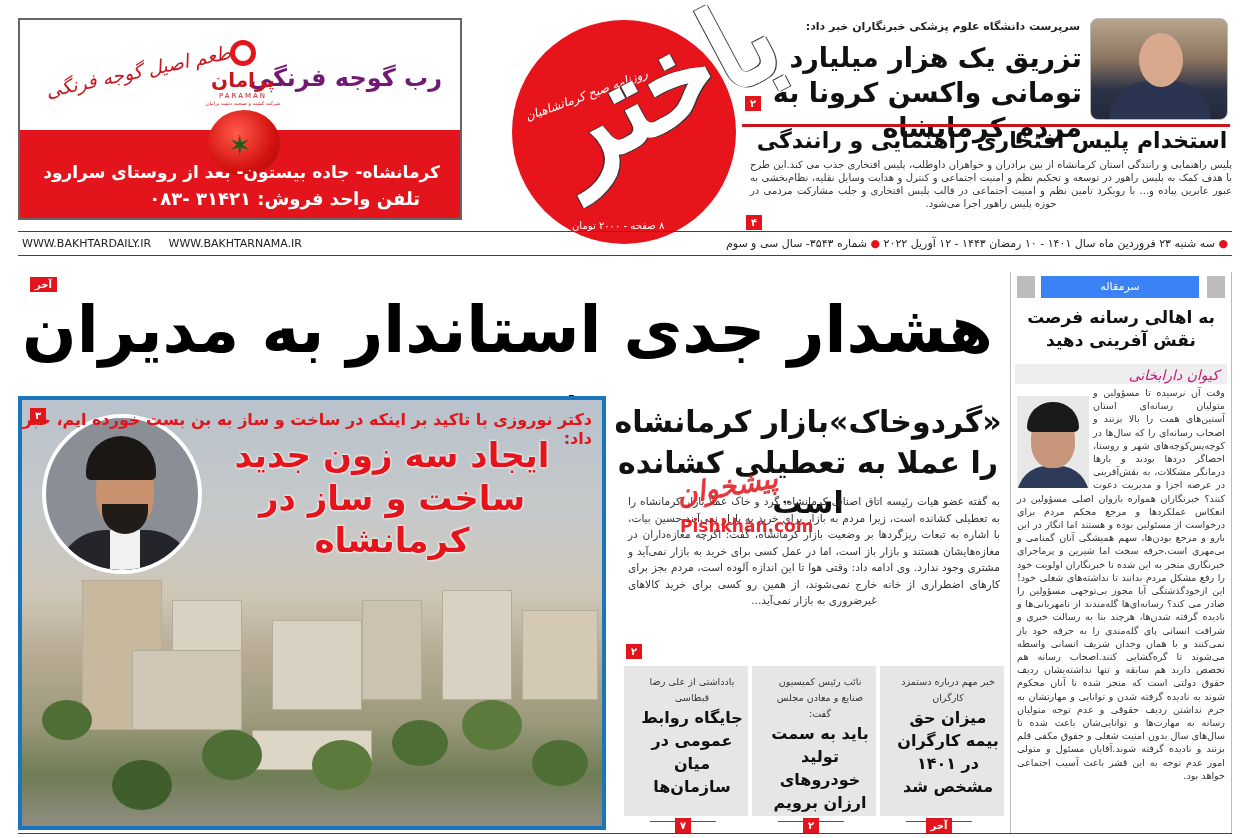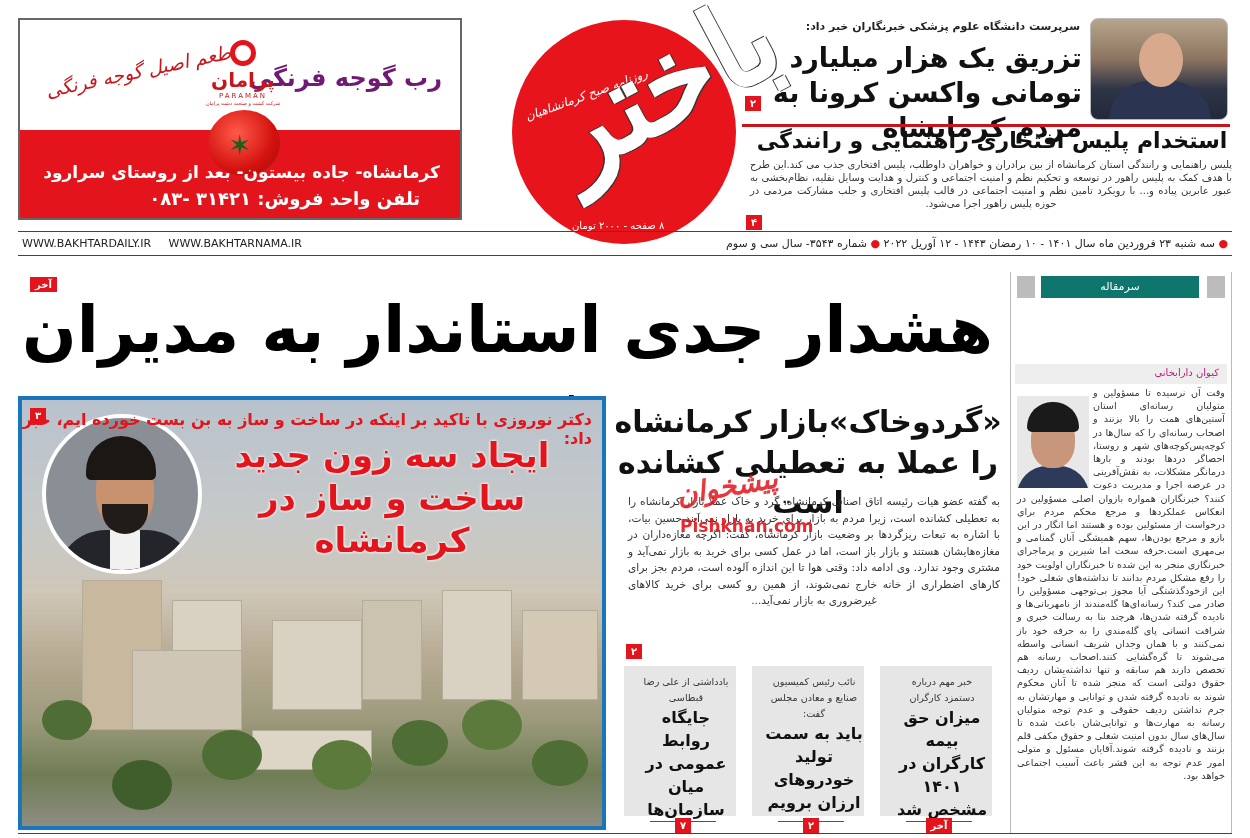--- a/index.html
+++ b/index.html
@@ -57,24 +57,24 @@
   #rule-bottom { left: 18px; top: 255px; width: 1214px; height: 1px; background: #444; }
 
   
   #main-tag { left: 30px; top: 277px; }
   #main-headline { left: 20px; top: 292px; width: 975px; font-size: 64px; font-weight: bold; color: #000; text-align: center; letter-spacing: -2px; line-height: 1.2; font-family: "DejaVu Sans", sans-serif; }
 
   
   #editorial { left: 1010px; top: 272px; width: 222px; height: 562px; border-left: 1px solid #bbb; border-right: 1px solid #bbb; }
   #ed-header { position: absolute; left: 0; top: 4px; width: 220px; height: 22px; }
   #ed-header .gray { position: absolute; top: 0; width: 18px; height: 22px; background: #bcbcbc; }
-  #ed-header .lbl { position: absolute; left: 30px; top: 0; width: 158px; height: 22px; background: #0f766e; color: #fff; font-size: 11px; text-align: center; line-height: 22px; direction: rtl; }
+  #ed-header .lbl { position: absolute; left: 30px; top: 0; width: 158px; height: 22px; background: #3b82f6; color: #fff; font-size: 11px; text-align: center; line-height: 22px; direction: rtl; }
   #ed-title { position: absolute; left: 0; top: 34px; width: 220px; font-size: 17px; font-weight: bold; text-align: center; direction: rtl; line-height: 1.35; }
   #ed-author-bar { position: absolute; left: 4px; top: 92px; width: 212px; height: 20px; background: #eeeeee; }
-  #ed-author { position: absolute; right: 8px; top: 3px; font-size: 10px; color: #c2187a; direction: rtl; }
+  #ed-author { position: absolute; right: 8px; top: 3px; font-size: 14px; color: #c2187a; direction: rtl; font-style: italic; }
   #ed-photo { position: absolute; left: 6px; top: 124px; width: 72px; height: 92px; background: #e8e8e8; overflow: hidden; }
   #ed-photo .hair { position: absolute; left: 10px; top: 6px; width: 52px; height: 30px; border-radius: 30px 30px 6px 6px; background: #1a1a1a; }
   #ed-photo .face { position: absolute; left: 14px; top: 18px; width: 44px; height: 54px; border-radius: 45%; background: #c8967a; }
   #ed-photo .shirt { position: absolute; left: 0; top: 70px; width: 72px; height: 30px; background: #2e3a5a; border-radius: 30px 30px 0 0; }
   #ed-body { position: absolute; left: 6px; top: 114px; width: 208px; font-size: 9.6px; line-height: 13.2px; color: #333; direction: rtl; text-align: justify; }
   #ed-body .float { float: left; width: 76px; height: 96px; }
 
   
   #feature { left: 18px; top: 396px; width: 588px; height: 434px; border: 4px solid #1b75bb; background: linear-gradient(180deg, #b9c2cc 0%, #c6c9c9 28%, #cfc7b8 45%, #b8ab94 60%, #9d9a7c 75%, #6f7d55 88%, #8e8d80 100%); overflow: hidden; }
   #feature .bldg { position: absolute; background: #d9d2c2; border: 1px solid #b5ad9c; }
@@ -90,21 +90,21 @@
   #feature-portrait .collar { position: absolute; left: 64px; top: 112px; width: 30px; height: 40px; background: #f1f1f1; }
 
   
   #center-title { left: 612px; top: 402px; width: 392px; font-size: 30px; font-weight: bold; text-align: center; line-height: 1.35; direction: rtl; color: #111; }
   #watermark { left: 676px; top: 470px; font-size: 28px; color: #e3141b; opacity: 0.85; font-weight: bold; font-style: italic; transform: rotate(-10deg); direction: rtl; }
   #watermark-url { left: 680px; top: 516px; font-size: 17px; color: #e3141b; font-weight: bold; opacity: 0.9; }
   #center-body { left: 628px; top: 493px; width: 372px; font-size: 10.6px; line-height: 16.5px; color: #333; direction: rtl; text-align: justify; text-align-last: center; }
   #center-pg { left: 626px; top: 644px; }
 
   
-  .mini { position: absolute; top: 666px; width: 112px; height: 150px; background: #e6e6e6; direction: rtl; text-align: center; padding-left: 12px; }
+  .mini { position: absolute; top: 666px; width: 124px; height: 150px; background: #e6e6e6; direction: rtl; text-align: center; padding-left: 12px; }
   .mini .kick { font-size: 9.6px; color: #333; line-height: 16px; margin-top: 8px; padding: 0 4px; }
   .mini .ttl { font-size: 16px; font-weight: bold; color: #111; line-height: 23px; }
   .mini-foot { position: absolute; top: 814px; width: 118px; height: 14px; text-align: center; }
   .mini-foot .line { position: absolute; left: 26px; right: 26px; top: 7px; height: 1px; background: #e3141b; }
   .mini-foot .pg { position: relative; }
 
   #bottom-rule { left: 18px; top: 833px; width: 1214px; height: 1px; background: #444; }
 </style>
 </head>
 <body>
@@ -161,20 +161,21 @@
 
 <div id="main-tag" class="abs pg">آخر</div>
 <div id="main-headline" class="abs rtl" style="text-align:center">هشدار جدی استاندار به مدیران خسته</div>
 
 <div id="editorial" class="abs">
   <div id="ed-header">
     <div class="gray" style="left:6px"></div>
     <div class="lbl">سرمقاله</div>
     <div class="gray" style="right:6px"></div>
   </div>
+  <div id="ed-title">به اهالی رسانه فرصت نقش آفرینی دهید</div>
   <div id="ed-author-bar">
     <div id="ed-author">کیوان دارابخانی</div>
   </div>
   <div id="ed-photo">
     <div class="shirt"></div>
       <div class="face"></div>
       <div class="hair"></div>
   </div>
   <div id="ed-body">
     <div class="float"></div>

